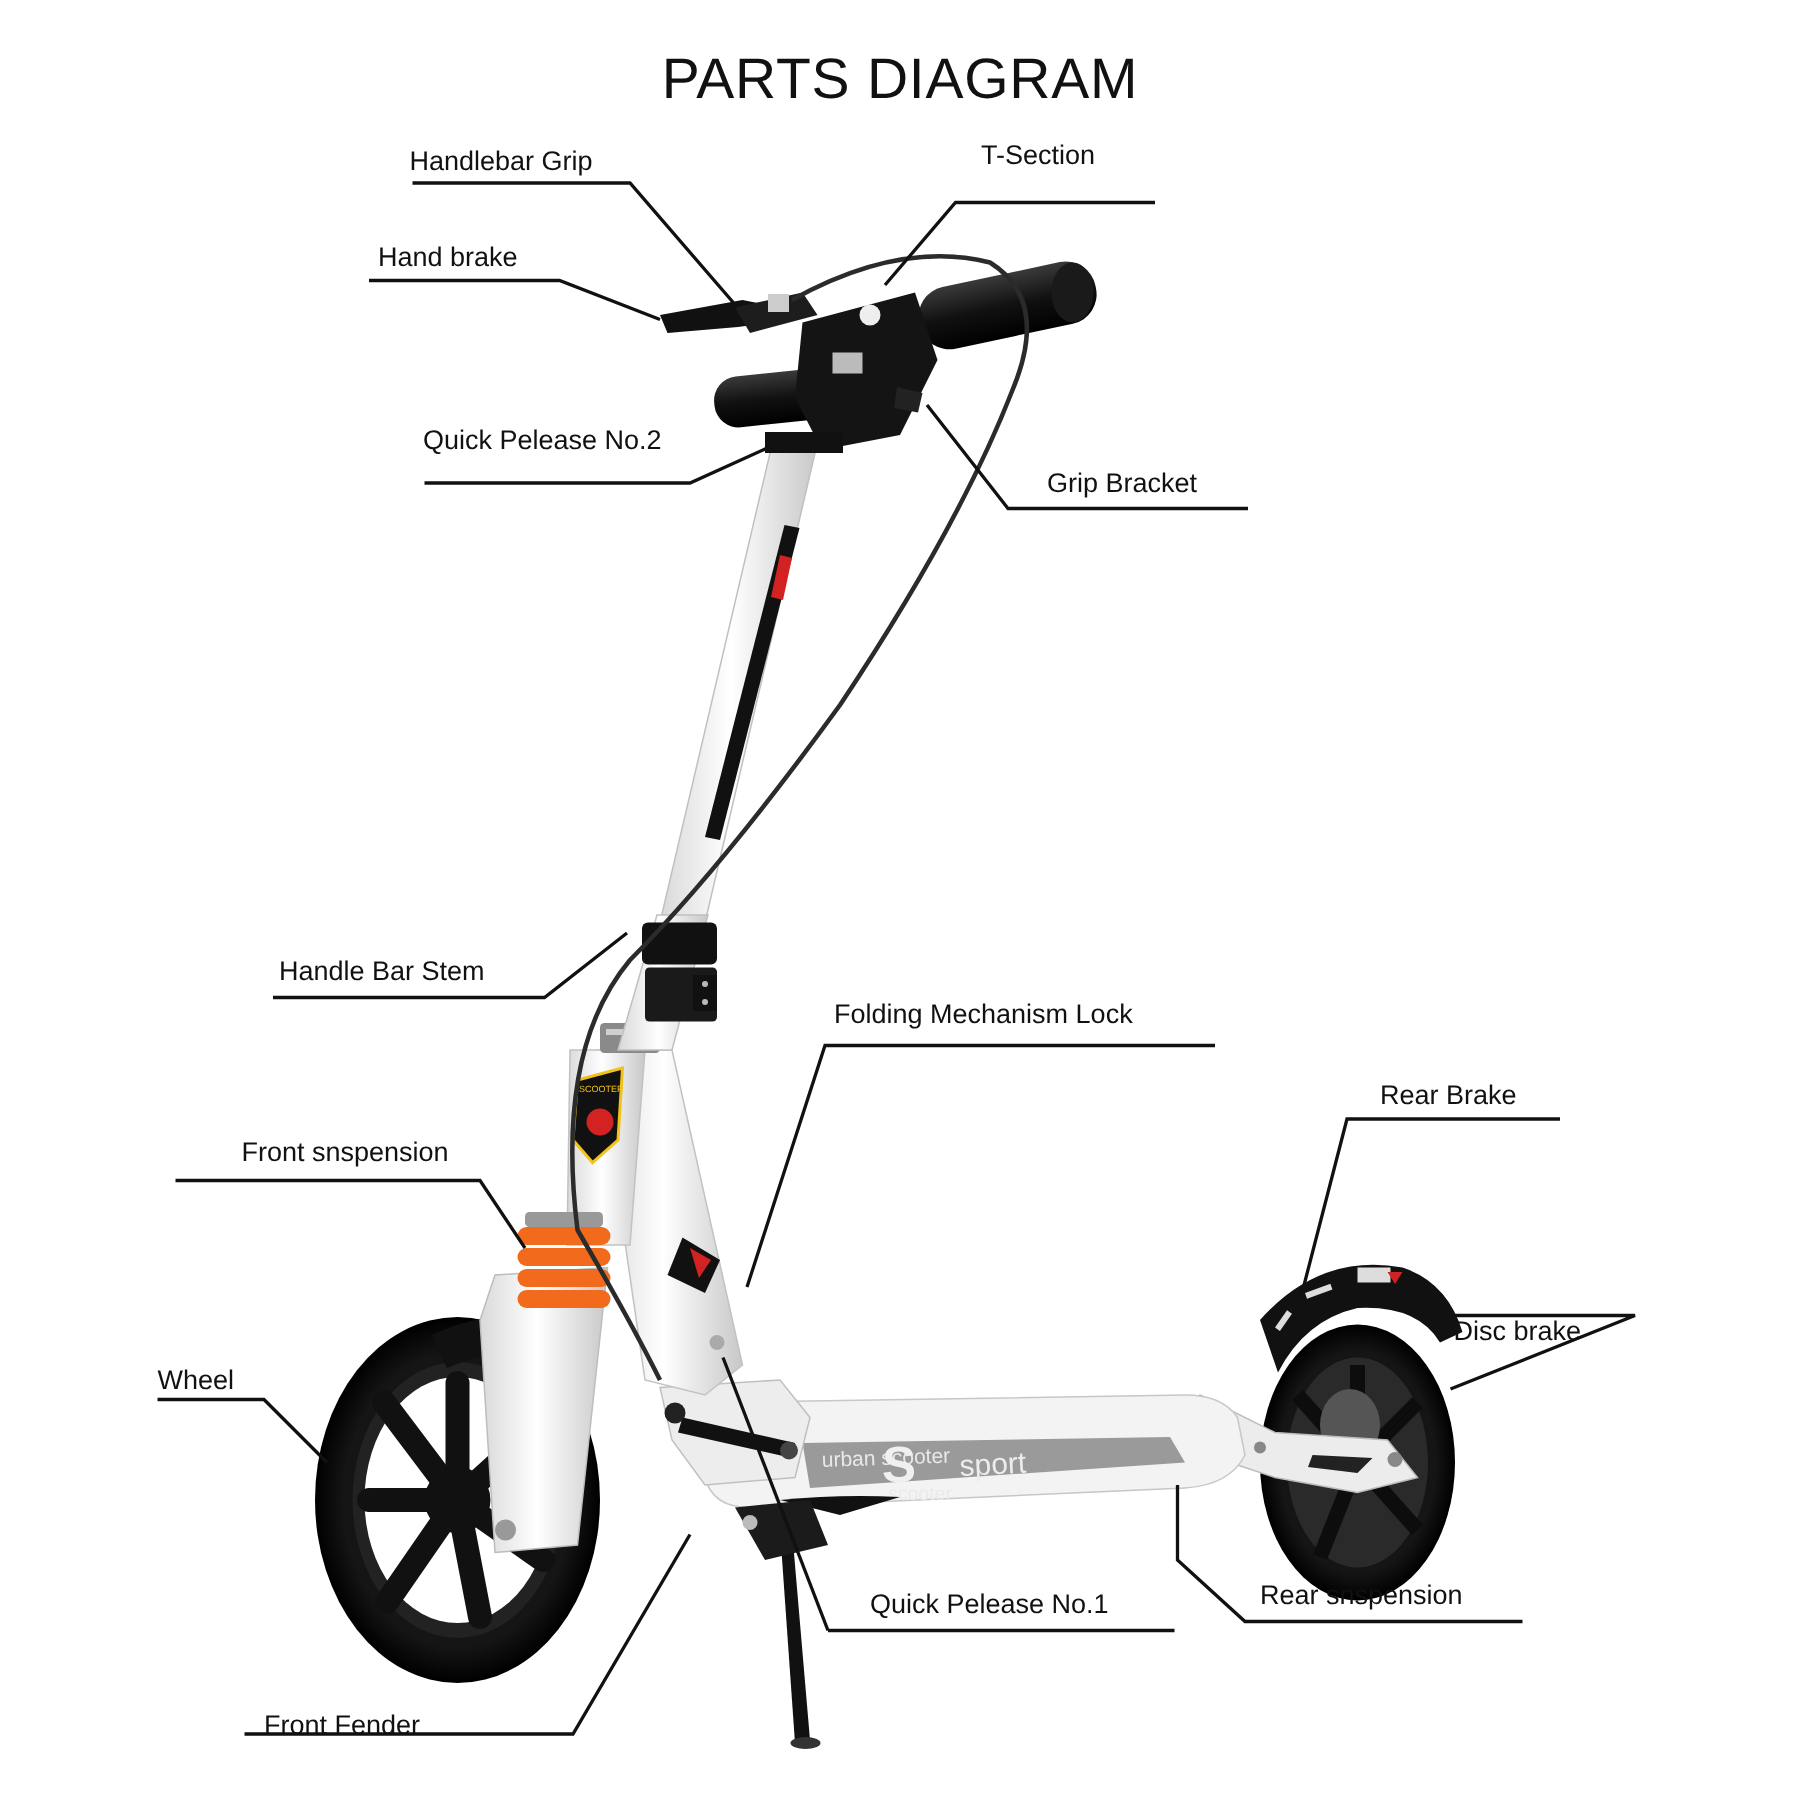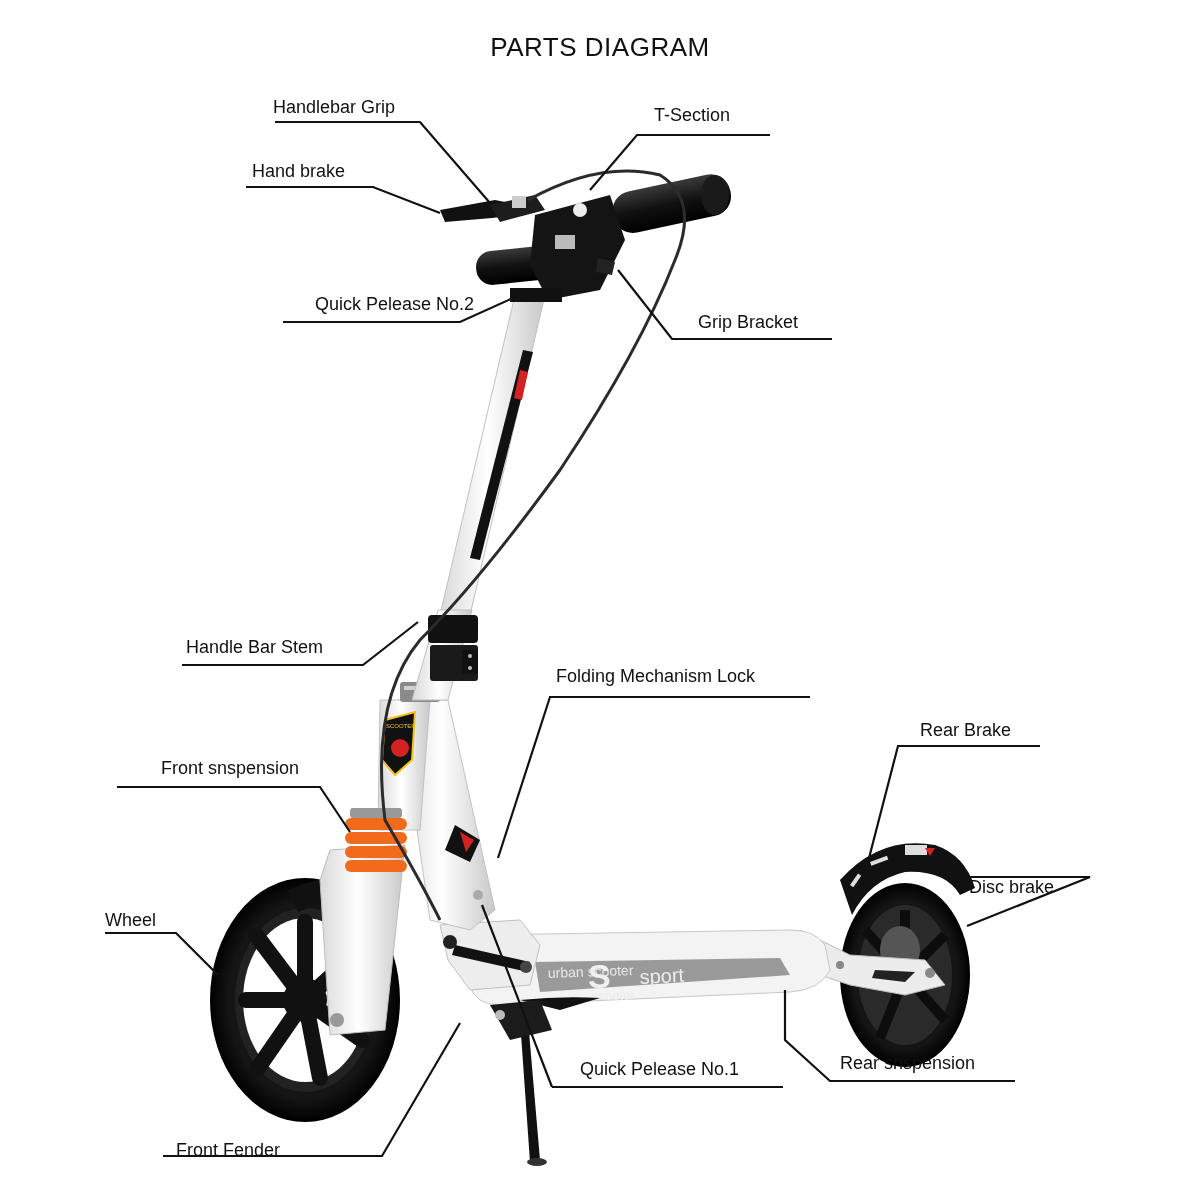--- a/index.html
+++ b/index.html
@@ -1,19 +1,19 @@
 <!DOCTYPE html>
 <html><head>
 <meta charset="utf-8">
 <style>
   html, body { margin:0; padding:0; background:#ffffff; }
   body { width:1200px; height:1200px; position:relative; overflow:hidden;
          font-family:"Liberation Sans", sans-serif; color:#111; }
   .title { position:absolute; top:32px; left:0; width:1200px; text-align:center;
-           font-size:26px; letter-spacing:0.5px; color:#111; }
+           font-size:38px; letter-spacing:0.5px; color:#111; }
   .label { position:absolute; font-size:18px; color:#111; white-space:nowrap; line-height:1; }
   svg.art { position:absolute; left:0; top:0; }
 </style>
 </head>
 <body>
 
 <div class="title">PARTS DIAGRAM</div>
 
 <svg class="art" width="1200" height="1200" viewBox="0 0 1200 1200">
   <defs>
@@ -180,23 +180,23 @@
     <polyline points="552,1087 783,1087"></polyline>
     <polyline points="552,1087 482,905"></polyline>
 
     <polyline points="1015,1081 830,1081 785,1040 785,990"></polyline>
 
     <polyline points="163,1156 382,1156 460,1023"></polyline>
   </g>
 </svg>
 
 <div class="label" style="left:273px;top:98px;">Handlebar Grip</div>
-<div class="label" style="left:654px;top:106px;text-align:center;">T-Section</div>
+<div class="label" style="left:654px;top:94px;text-align:center;">T-Section</div>
 <div class="label" style="left:252px;top:162px;">Hand brake</div>
-<div class="label" style="left:282px;top:295px;margin-left:33px;">Quick Pelease No.2</div>
+<div class="label" style="left:282px;top:284px;">Quick Pelease No.2</div>
 <div class="label" style="left:698px;top:313px;">Grip Bracket</div>
 <div class="label" style="left:186px;top:638px;">Handle Bar Stem</div>
 <div class="label" style="left:556px;top:667px;">Folding Mechanism Lock</div>
 <div class="label" style="left:920px;top:721px;">Rear Brake</div>
 <div class="label" style="left:130px;top:759px;margin-left:31px;">Front snspension</div>
 <div class="label" style="left:969px;top:878px;">Disc brake</div>
 <div class="label" style="left:105px;top:911px;">Wheel</div>
 <div class="label" style="left:580px;top:1060px;text-align:right;">Quick Pelease No.1</div>
 <div class="label" style="left:840px;top:1054px;">Rear snspension</div>
 <div class="label" style="left:176px;top:1129px;margin-top:12px;">Front Fender</div>

